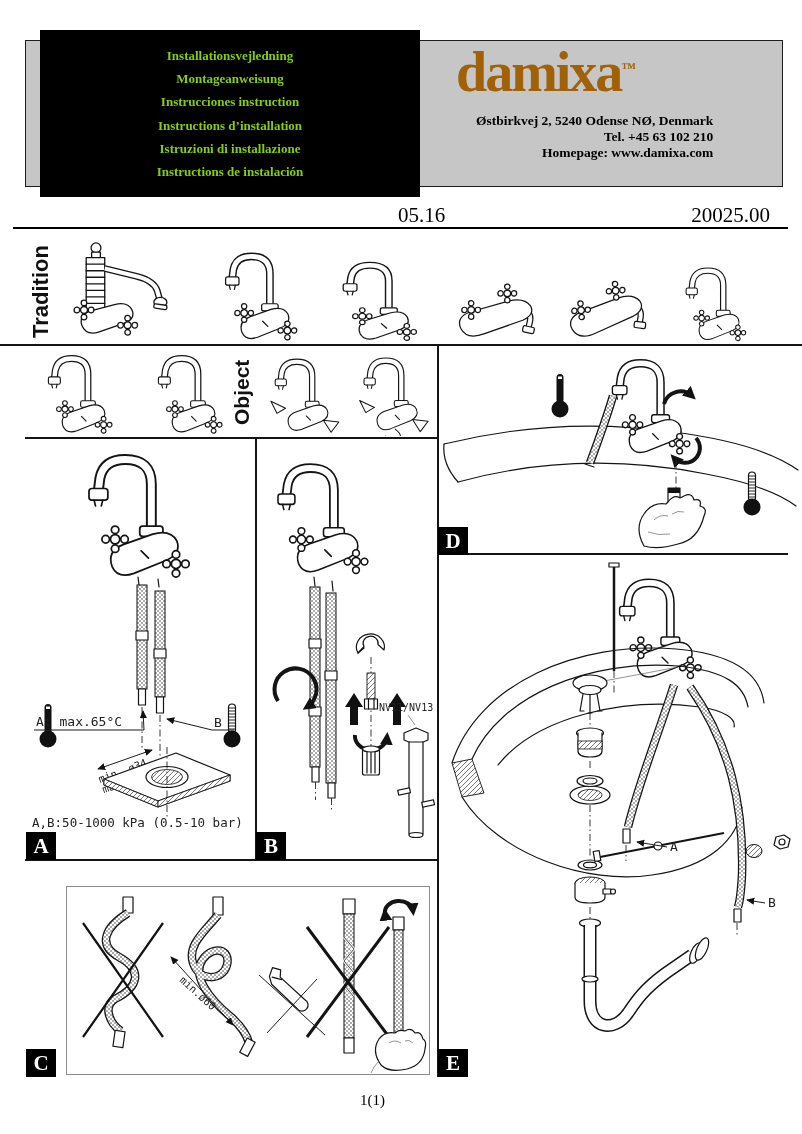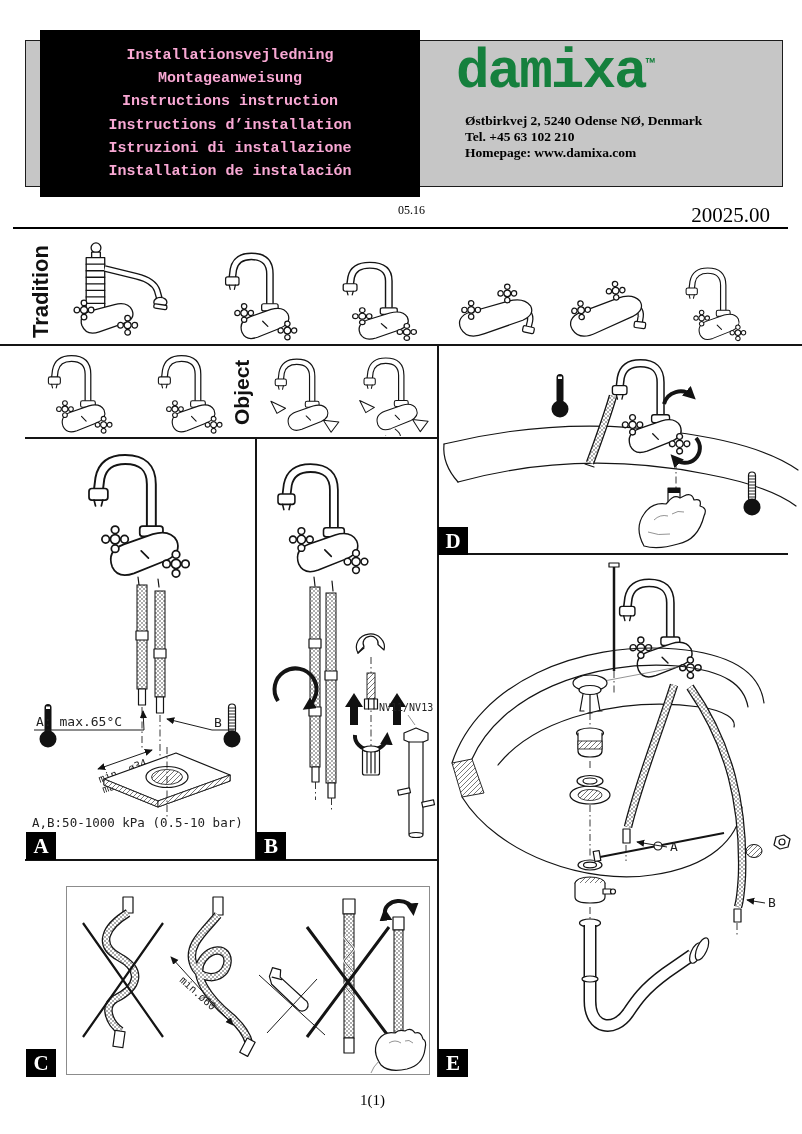--- a/index.html
+++ b/index.html
@@ -5,28 +5,28 @@
   * { margin:0; padding:0; box-sizing:border-box; }
   html,body { background:#e8e8e8; }
   .page { position:relative; width:802px; height:1134px; background:#fff; overflow:hidden;
           font-family:"Liberation Serif", serif; color:#000; margin:0 auto; }
 
   
   .gray-band { position:absolute; left:25px; top:40px; width:758px; height:147px;
                background:#c6c6c6; border:1.5px solid #1c1c1c; }
   .title-box { position:absolute; left:40px; top:30px; width:380px; height:167px; background:#000;
                display:flex; flex-direction:column; justify-content:center; text-align:center; }
-  .title-box div { color:#f9a8d4; font-weight:bold; font-size:15px; line-height:23.2px;
-                   font-family:Liberation Mono, monospace; }
-  .brand { position:absolute; left:456px; top:40px; font-family:Liberation Mono, monospace;
-           font-weight:bold; font-size:56px; letter-spacing:-2px; color:#15803d; }
+  .title-box div { color:#84cc16; font-weight:bold; font-size:13px; line-height:23.2px;
+                   font-family:Liberation Serif, serif; }
+  .brand { position:absolute; left:456px; top:40px; font-family:Liberation Serif, serif;
+           font-weight:bold; font-size:56px; letter-spacing:-2px; color:#a16207; }
   .brand sup { font-size:15px; letter-spacing:0; vertical-align:18px; }
-  .address { position:absolute; left:465px; top:113px; font-weight:bold; font-size:13.5px;
-             line-height:15.8px; font-family:"Liberation Serif", serif; }
-  .date-code { position:absolute; left:398px; top:203px; font-size:12px; }
+  .address { position:absolute; left:476px; top:113px; font-weight:bold; font-size:13.5px;
+             line-height:15.8px; font-family:"Liberation Serif", serif;text-align:right; }
+  .date-code { position:absolute; left:398px; top:203px; font-size:21px; }
   .doc-number { position:absolute; right:32px; top:203px; font-size:21px; }
   .top-rule { position:absolute; left:13px; top:227px; width:775px; height:2px; background:#000; }
 
   
   .hline { position:absolute; height:1.5px; background:#151515; }
   .vline { position:absolute; width:1.5px; background:#151515; }
   .cbox  { position:absolute; left:66px; top:886px; width:364px; height:189px;
            border:1.2px solid #8c8c8c; background:#fff; }
 
   
@@ -155,24 +155,24 @@
         <use href="#cross-handle" x="20" y="29"></use>
         <use href="#cross-handle" x="55" y="13"></use>
       </g>
     </defs>
   </svg>
 
   <div class="gray-band"></div>
   <div class="title-box">
     <div>Installationsvejledning</div>
     <div>Montageanweisung</div>
-    <div>Instructions instruction</div>
+    <div>Instrucciones instruction</div>
     <div>Instructions d’installation</div>
     <div>Istruzioni di installazione</div>
-    <div>Installation de instalación</div>
+    <div>Instructions de instalación</div>
   </div>
   <div class="brand"><span>damixa</span><sup>™</sup></div>
   <div class="address">
     <div>Østbirkvej 2, 5240 Odense NØ, Denmark</div>
     <div>Tel. +45 63 102 210</div>
     <div>Homepage: www.damixa.com</div>
   </div>
   <div class="date-code">05.16</div>
   <div class="doc-number">20025.00</div>
   <div class="top-rule"></div>

